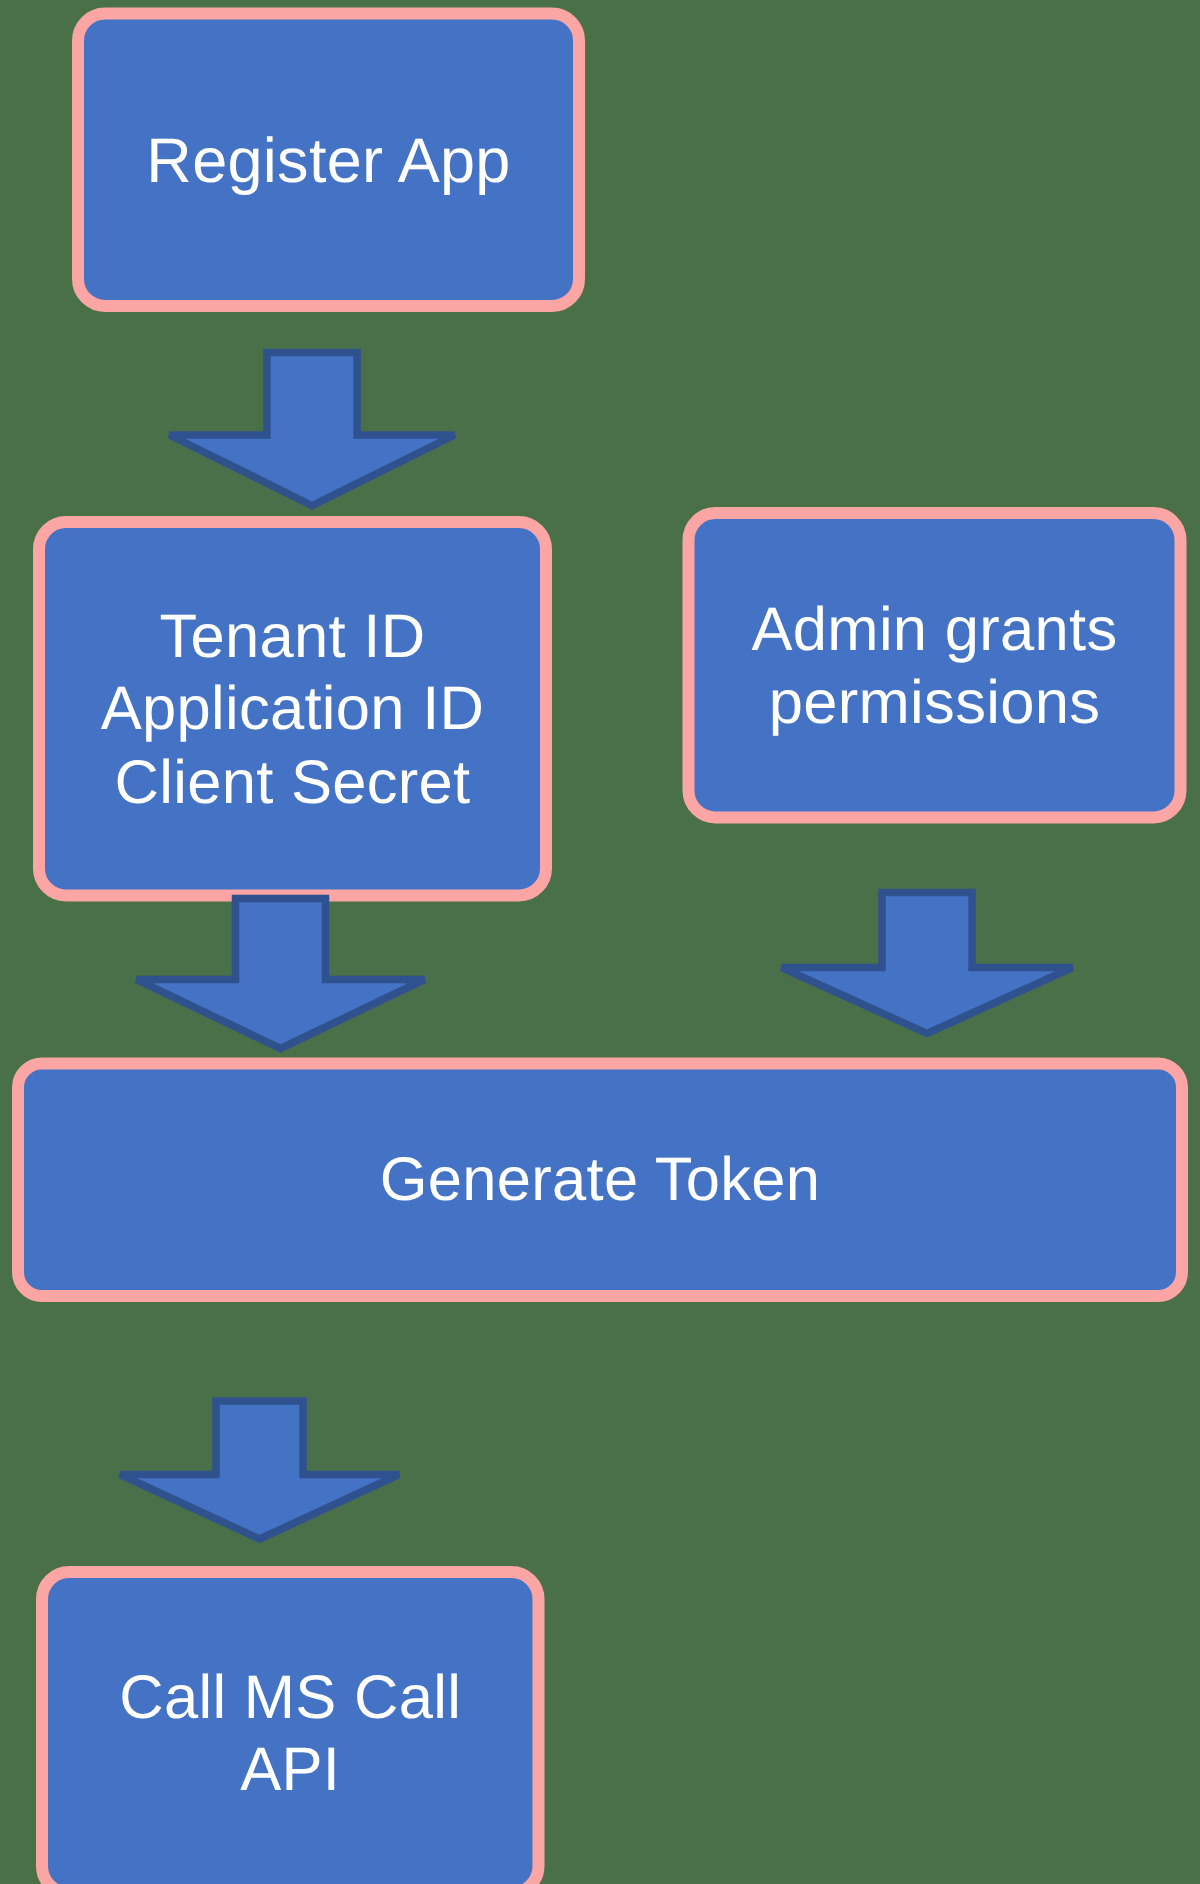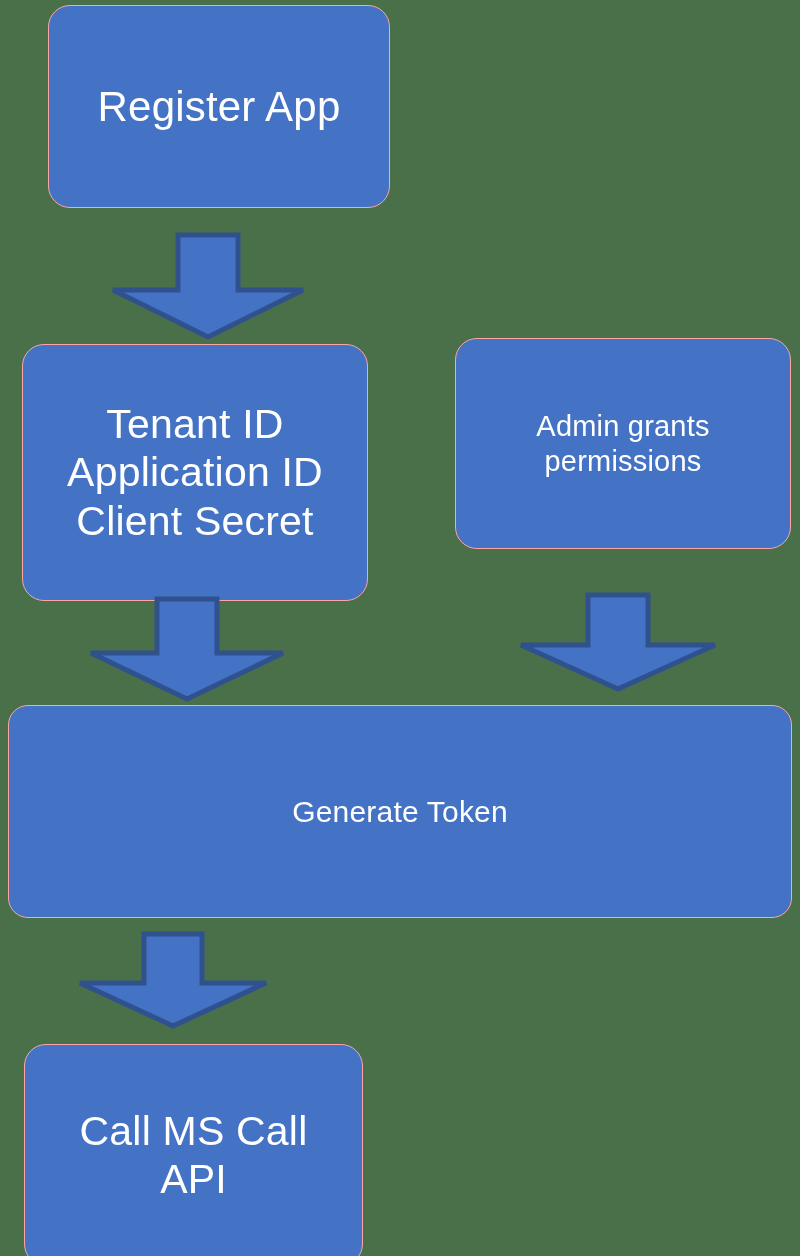--- a/index.html
+++ b/index.html
@@ -17,21 +17,21 @@
   #diagram {
     position: relative;
     width: 800px;
     height: 1256px;
   }
 
   
   .node {
     position: absolute;
     background: #4472c4;
-    border: 1px solid #fca5a5;
+    border: 8px solid #fca5a5;
     border-radius: 22px;
     box-sizing: border-box;
     display: flex;
     align-items: center;
     justify-content: center;
     text-align: center;
     color: #ffffff;
     line-height: 1.18;
     letter-spacing: 0.2px;
     -webkit-font-smoothing: antialiased;
@@ -49,25 +49,25 @@
     left: 48px;  top: 5px;    width: 342px; height: 203px;
     font-size: 42px;
     border-top-left-radius: 22px;
   }
   #node-credentials {
     left: 22px;  top: 344px;  width: 346px; height: 257px;
     font-size: 41px;
   }
   #node-admin-permissions {
     left: 455px; top: 338px;  width: 336px; height: 211px;
-    font-size: 29px;
+    font-size: 41px;
   }
   #node-generate-token {
-    left: 8px;   top: 705px;  width: 784px; height: 213px;
-    font-size: 30px;
+    left: 8px;   top: 705px;  width: 784px; height: 163px;
+    font-size: 41px;
     border-radius: 20px;
   }
   #node-call-graph {
     left: 24px;  top: 1044px; width: 339px; height: 222px;
     font-size: 41px;
     border-bottom-left-radius: 22px;
   }
 
   
   .arrow {

